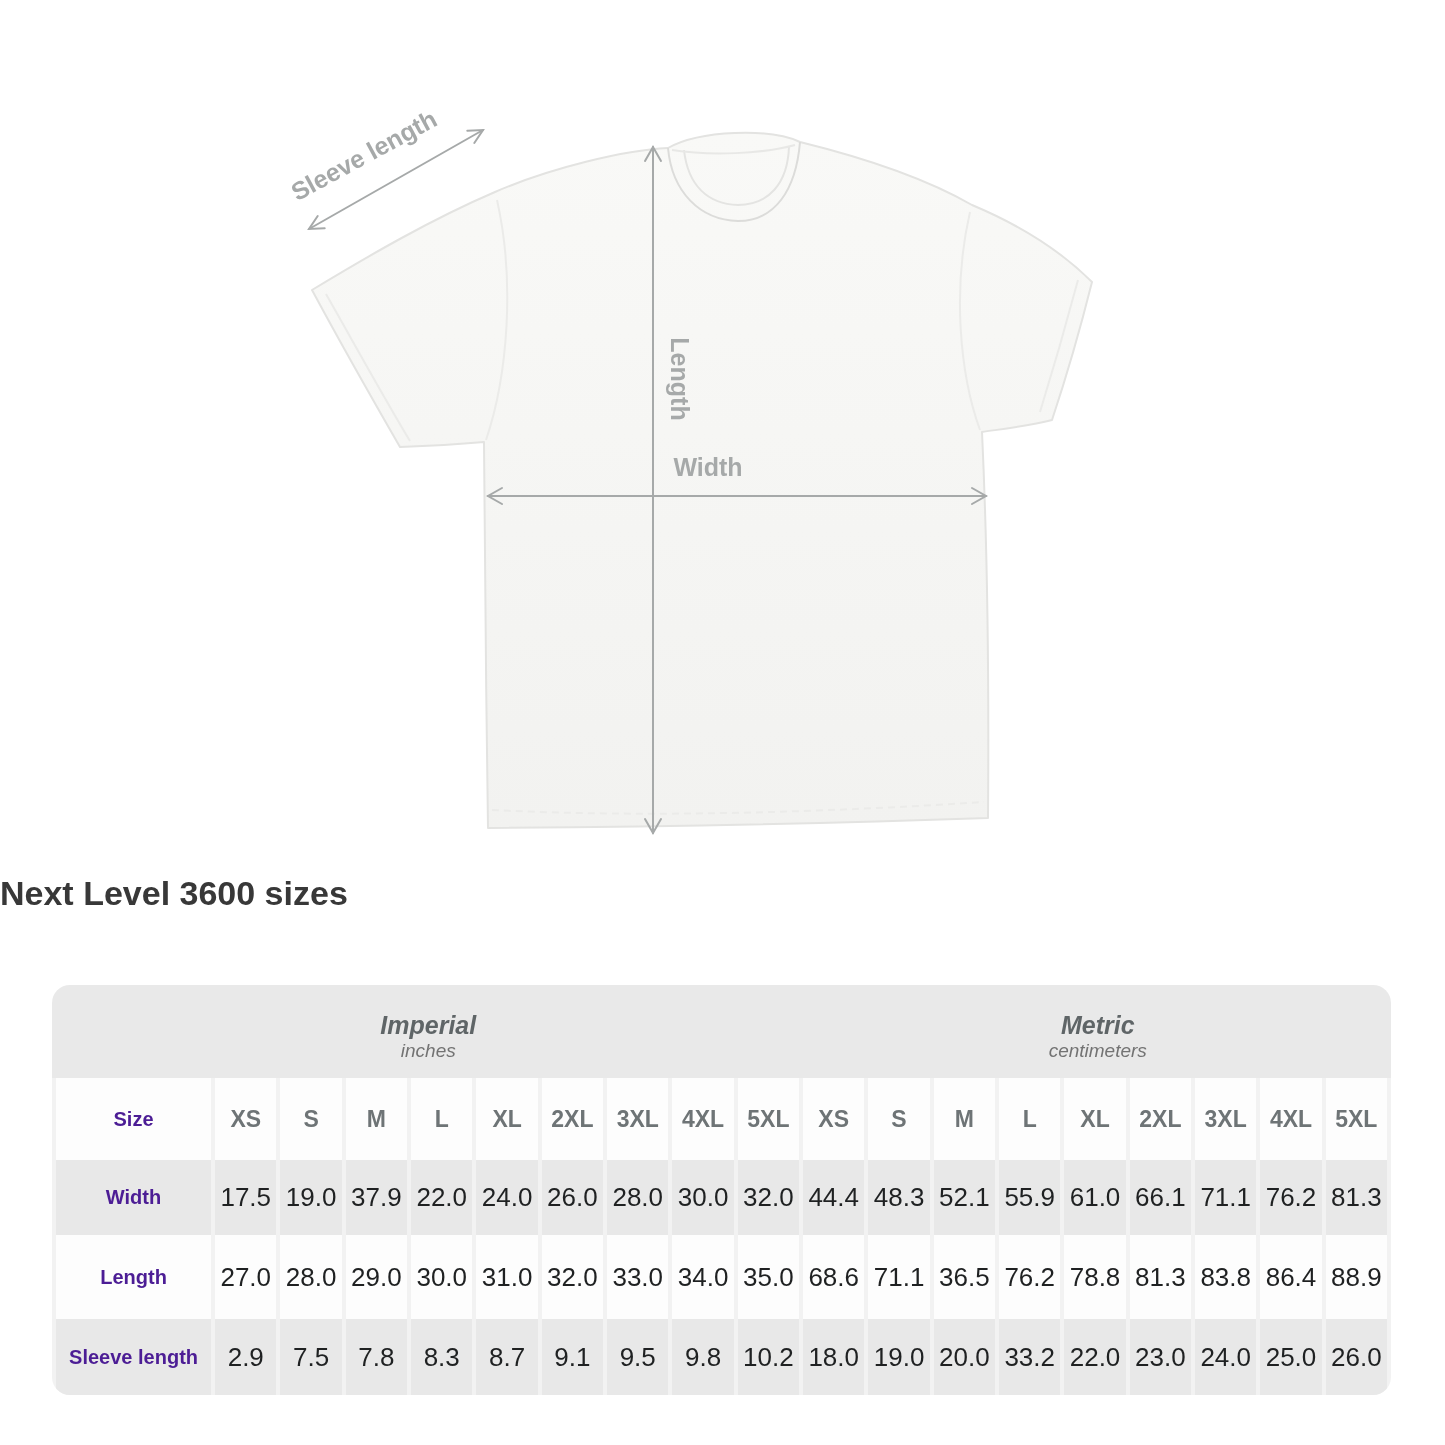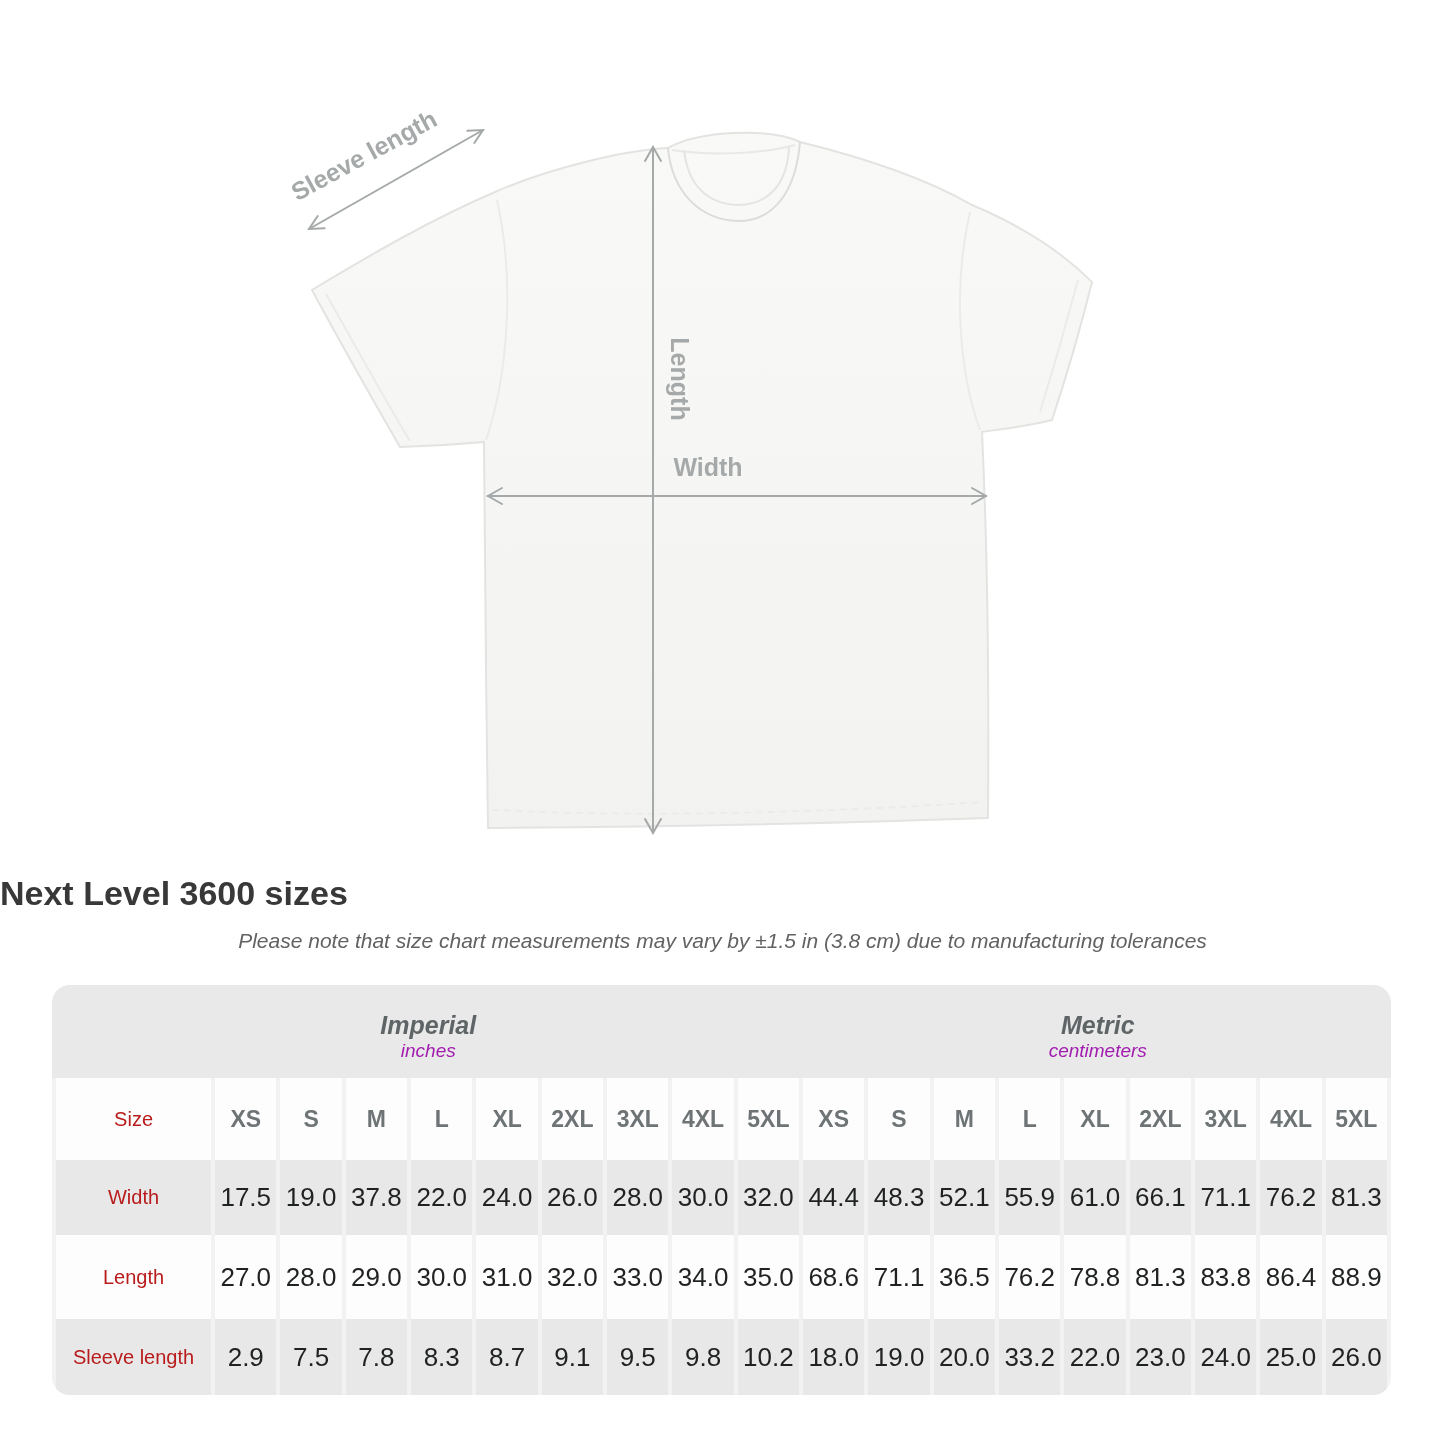--- a/index.html
+++ b/index.html
@@ -16,30 +16,30 @@
   .subtitle{position:absolute;left:0;top:929px;width:100%;text-align:center;
     font-size:21px;font-style:italic;color:#626262;}
 
   
   .table-wrap{position:absolute;left:52px;top:985px;width:1339px;border-radius:18px;overflow:hidden;}
   .band{height:93px;background:#e9e9e9;display:flex;}
   .band-sec{display:flex;flex-direction:column;align-items:center;justify-content:center;padding-top:10px;}
   .band-sec.imperial{width:56.2%;}
   .band-sec.metric{width:43.8%;}
   .sec-title{font-size:25px;font-weight:bold;font-style:italic;color:#5f6567;}
-  .sec-unit{font-size:19px;font-style:italic;color:#a21caf;}
+  .sec-unit{font-size:19px;font-style:italic;color:#737373;}
 
   table.sizes{width:100%;border-collapse:separate;border-spacing:4px 0;table-layout:fixed;
     background:#f2f2f2;margin:0;}
   col.c-lbl{width:12.32%;}
   td{text-align:center;vertical-align:middle;padding:0;}
   tr.r-size{height:82px;} tr.r-w{height:75px;} tr.r-l{height:84px;} tr.r-s{height:76px;}
   tr.white-row td{background:#fdfdfd;}
   tr.gray-row td{background:#e8e8e8;}
-  td.lbl{font-weight:normal;font-size:20px;color:#b91c1c;}
+  td.lbl{font-weight:bold;font-size:20px;color:#4c1d95;}
   td.hdr{font-weight:bold;font-size:23px;color:#6e7476;}
   td.num{font-size:26px;color:#1f2122;}
 </style>
 </head>
 <body>
 
 <div class="stage">
 
   <svg class="shirt-svg" viewBox="0 0 1445 880">
     <defs>
@@ -97,21 +97,20 @@
         <path d="M 474.3 143 L 483 130 L 467.3 130.8"></path>
       </g>
     </g>
 
     <text class="dim-label" text-anchor="middle" transform="translate(368,163) rotate(-28.5)">Sleeve length</text>
     <text class="dim-label" text-anchor="middle" transform="translate(671,379) rotate(90)">Length</text>
     <text class="dim-label" text-anchor="middle" x="708" y="476">Width</text>
   </svg>
 
   <div class="title">Next Level 3600 sizes</div>
-  <div class="subtitle">Please note that size chart measurements may vary by ±1.5 in (3.8 cm) due to manufacturing tolerances</div>
 
   <div class="table-wrap">
     <div class="band">
       <div class="band-sec imperial">
         <div class="sec-title">Imperial</div>
         <div class="sec-unit">inches</div>
       </div>
       <div class="band-sec metric">
         <div class="sec-title">Metric</div>
         <div class="sec-unit">centimeters</div>
@@ -159,21 +158,21 @@
         <td class="hdr">XL</td>
         <td class="hdr">2XL</td>
         <td class="hdr">3XL</td>
         <td class="hdr">4XL</td>
         <td class="hdr">5XL</td>
       </tr>
       <tr class="r-w gray-row">
         <td class="lbl">Width</td>
         <td class="num">17.5</td>
         <td class="num">19.0</td>
-        <td class="num">37.8</td>
+        <td class="num">37.9</td>
         <td class="num">22.0</td>
         <td class="num">24.0</td>
         <td class="num">26.0</td>
         <td class="num">28.0</td>
         <td class="num">30.0</td>
         <td class="num">32.0</td>
         <td class="num">44.4</td>
         <td class="num">48.3</td>
         <td class="num">52.1</td>
         <td class="num">55.9</td>

